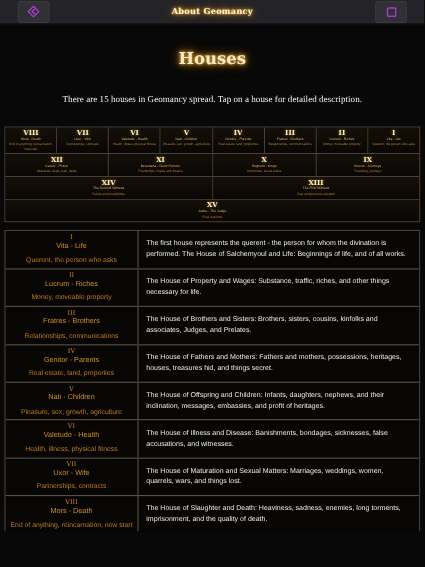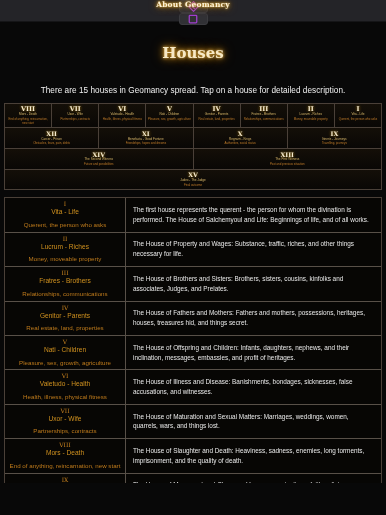--- a/index.html
+++ b/index.html
@@ -21,21 +21,20 @@
   
   .topbar {
     height: 22px;
     background: #242428;
     display: flex;
     align-items: center;
     justify-content: space-between;
     padding: 0 16px;
     position: relative;
     border-bottom: 1px solid #151517;
-    flex-direction: column;
   }
   .navbtn {
     width: 29px;
     height: 20px;
     background: #313135;
     border: 1px solid #3b3b3f;
     border-radius: 3px;
     display: flex;
     align-items: center;
     justify-content: center;
@@ -67,22 +66,23 @@
     font-size: 15px;
     color: #f7e9c6;
     text-shadow: 0 0 6px #cf8f14, 0 0 12px #9c5f06, 0 0 3px #ffd882;
     margin-top: 22px;
   }
   .intro {
     text-align: center;
     color: #f2f2f2;
     font-size: 8.2px;
     margin-top: 24px;
-    margin-bottom: 8px;
+    margin-bottom: 20px;
     letter-spacing: .05px;
+    font-family: Liberation Serif, serif;
   }
 
   
   .chart {
     margin: 0 4px;
     border: 1px solid #4a4038;
     background: #0b0905;
   }
   .chart-row {
     display: flex;

